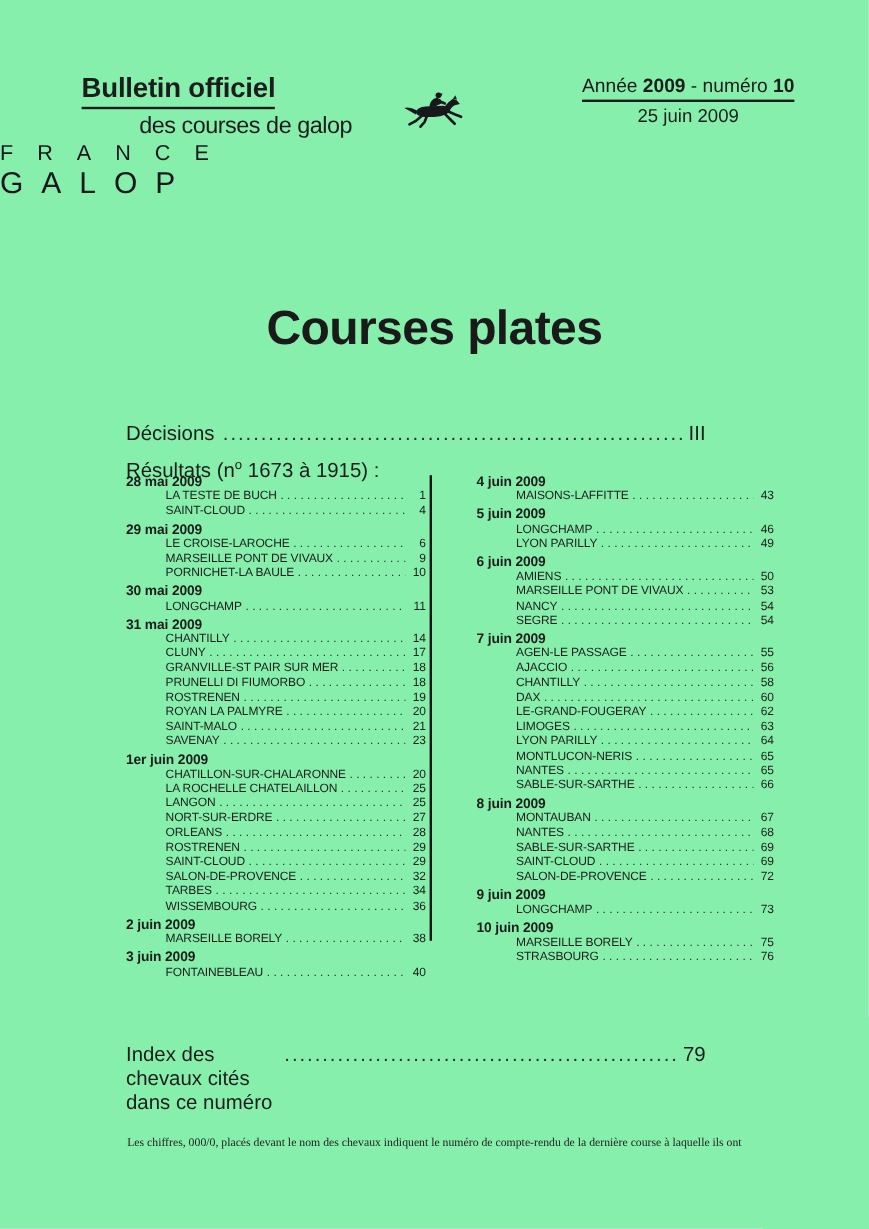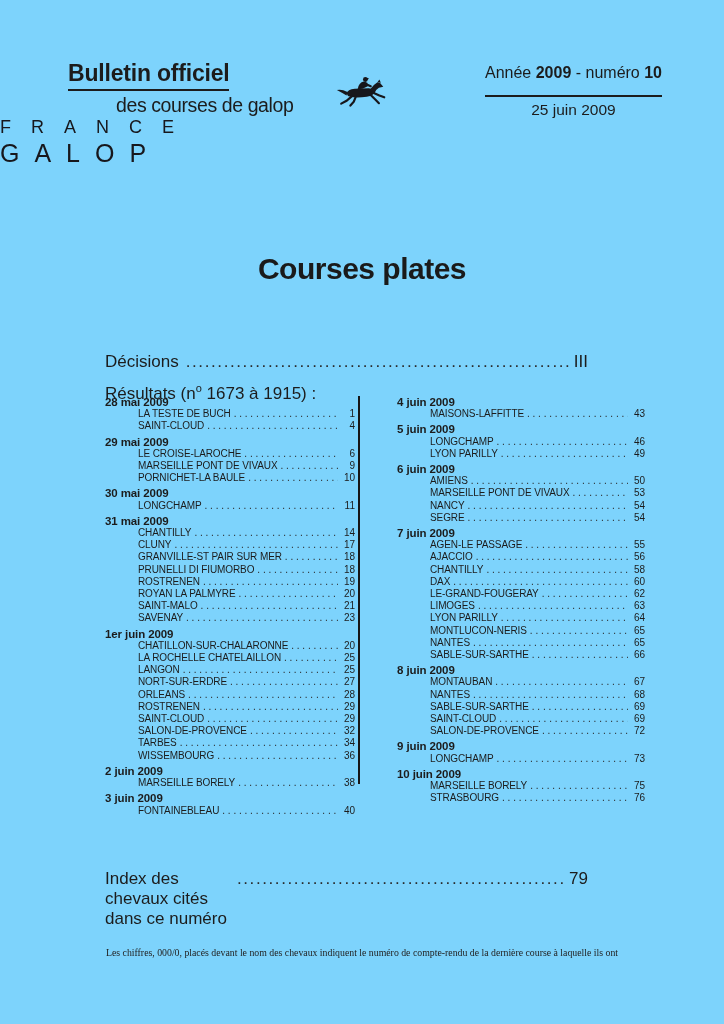--- a/index.html
+++ b/index.html
@@ -1,44 +1,44 @@
 <!DOCTYPE html>
 <html><head>
 <meta charset="utf-8">
 <style>
   html,body { margin:0; padding:0; background:#e8e8e8; }
   .page {
     position:relative; width:724px; height:1024px; margin:0 auto;
-    background:#7dd3fc; overflow:hidden;
+    background:#86efac; overflow:hidden;
     font-family:"Liberation Sans", sans-serif; color:#1c1c1c;
   }
 
   
   .masthead { position:absolute; left:68px; top:60px; }
   .masthead-title {
     display:inline-block; font-size:23px; font-weight:bold; letter-spacing:-0.2px;
     padding-bottom:2px; border-bottom:2.5px solid #1c1c1c;
   }
   .masthead-sub { font-size:19.5px; margin-top:3px; letter-spacing:-0.4px;margin-left:48px; }
 
   .logo-block { position:absolute; left:0; right:0; top:74px; text-align:left; }
   .logo-horse { display:block; margin:0 auto; }
   .logo-france { font-size:18px; letter-spacing:20px; margin-right:-20px; margin-top:5px; }
   .logo-galop  { font-size:25px; letter-spacing:15px; margin-right:-15px; margin-top:1px; }
   .logo-line { color:#17171c; }
 
   .issue-block { position:absolute; right:62px; top:64px; text-align:center; }
-  .issue-top { font-size:16px; padding-bottom:13px; border-bottom:2px solid #1c1c1c; white-space:nowrap; }
+  .issue-top { font-size:16px; padding-bottom:1px; border-bottom:2px solid #1c1c1c; white-space:nowrap; }
   .issue-top b { font-weight:bold; }
   .issue-date { font-size:15.5px; margin-top:4px; }
 
   
   .main-title {
     position:absolute; left:0; right:0; top:252px; text-align:center;
-    font-size:30px; font-weight:bold; letter-spacing:-0.5px; color:#1a1a1a;
+    font-size:40px; font-weight:bold; letter-spacing:-0.5px; color:#1a1a1a;
   }
 
   
   .summary { position:absolute; left:105px; top:350px; width:483px; }
   .summary-row { display:flex; align-items:baseline; font-size:17px; line-height:24px; }
   .summary-row + .summary-row { margin-top:2px; }
   .dots-dense { flex:1 1 auto; overflow:hidden; white-space:nowrap; margin:0 4px 0 7px; }
   .dots-dense::after {
     content:"................................................................................................................................";
     letter-spacing:1.6px; color:#2a2a2a;

